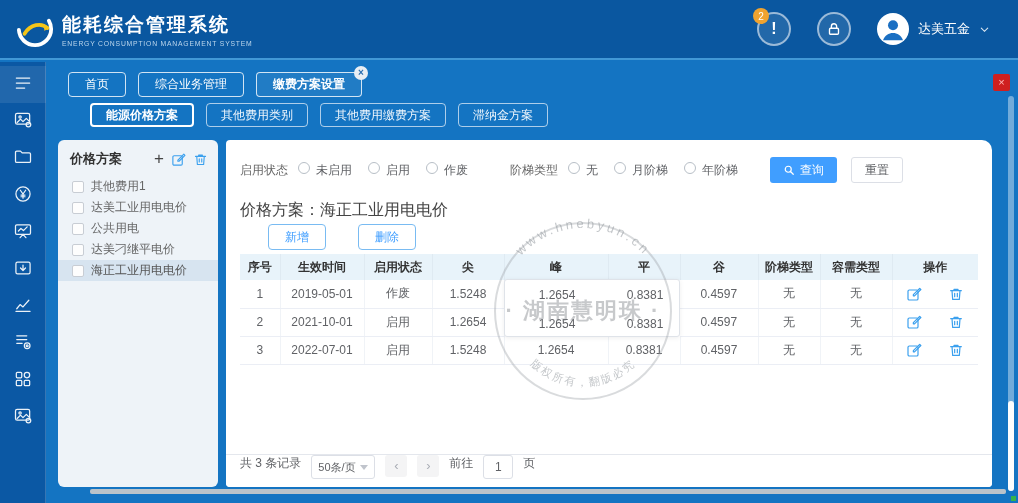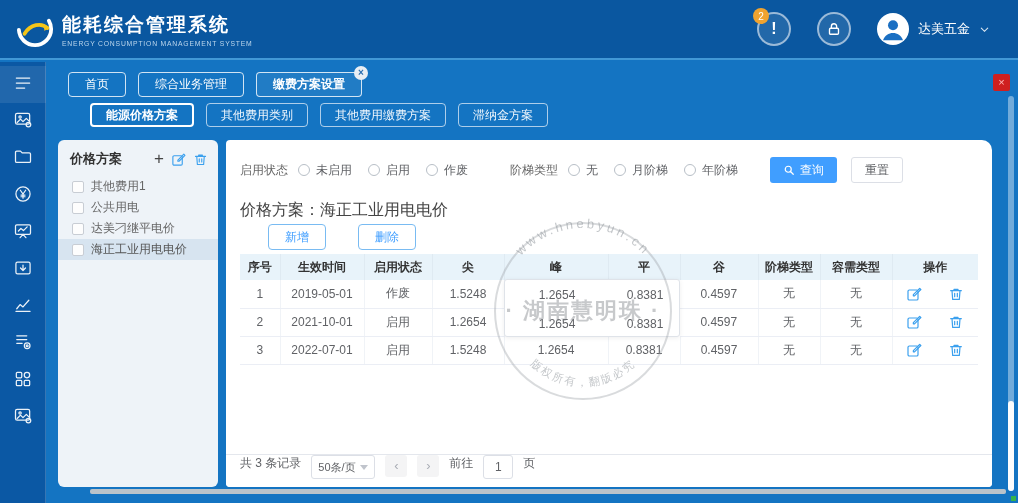--- a/index.html
+++ b/index.html
@@ -50,21 +50,21 @@
   .plist { display:flex; flex-direction:column; }
   .pitem { display:flex; align-items:center; height:21px; padding-left:14px; color:#666; font-size:12px; cursor:pointer; }
   .pitem.sel { background:#d7e4f0; color:#555; }
   .cb { width:12px; height:12px; border:1px solid #c8cdd4; border-radius:2px; background:#fdfdfd; margin-right:7px; flex:0 0 auto; }
 
   
   .card { position:absolute; left:180px; top:78px; width:766px; bottom:16px; background:#fff; border-radius:4px 10px 4px 4px; overflow:hidden; }
   .filters { position:absolute; top:16px; left:14px; right:14px; height:28px; display:flex; align-items:center; color:#606266; }
   .flabel { margin-right:10px; color:#666; }
   .radio { width:12px; height:12px; border:1px solid #b8bfc7; border-radius:50%; background:#fff; margin-right:6px; flex:0 0 auto; cursor:pointer; }
-  .ropt { display:flex; align-items:center; margin-right:16px; cursor:pointer; }
+  .ropt { display:flex; margin-right:16px; cursor:pointer; }
   .gap { width:26px; }
   .btn-search { margin-left:16px; height:26px; padding:0 13px; background:#409eff; border:none; border-radius:3px; color:#fff; font-size:12px; display:flex; align-items:center; gap:5px; cursor:pointer; }
   .btn-reset { margin-left:14px; height:26px; padding:0 13px; background:#fff; border:1px solid #dcdfe6; border-radius:3px; color:#606266; font-size:12px; cursor:pointer; }
   .plan-info { position:absolute; top:60px; left:14px; color:#444; font-size:16px; }
   .act-btns { position:absolute; top:84px; left:14px; display:flex; gap:32px;margin-left:28px; }
   .btn-outline { width:58px; height:26px; background:#fff; border:1px solid #79bbf2; border-radius:4px; color:#409eff; font-size:12px; cursor:pointer; }
 
   .table-wrap { position:absolute; top:114px; left:14px; right:14px; }
   table { border-collapse:collapse; table-layout:fixed; width:100%; }
   th { height:26px; background:#e8f3fa; font-size:12px; color:#333; font-weight:bold; border-right:1px solid #dfeaf2; }
@@ -238,20 +238,24 @@
           <svg width="15" height="15" viewBox="0 0 24 24" fill="none" stroke="#3ba0ee" stroke-width="1.8" stroke-linecap="round" stroke-linejoin="round">
               <path d="M4 7h16M9 7V5h6v2M6 7l1 13h10l1-13M10 11v5M14 11v5"></path>
             </svg>
         </span>
       </span>
     </div>
     <div class="plist">
         <div class="pitem">
           <span class="cb"></span>
           <span>其他费用1</span>
+        </div>
+        <div class="pitem">
+          <span class="cb"></span>
+          <span>达美工业用电电价</span>
         </div>
         <div class="pitem">
           <span class="cb"></span>
           <span>公共用电</span>
         </div>
         <div class="pitem">
           <span class="cb"></span>
           <span>达美刁继平电价</span>
         </div>
         <div class="pitem sel">

